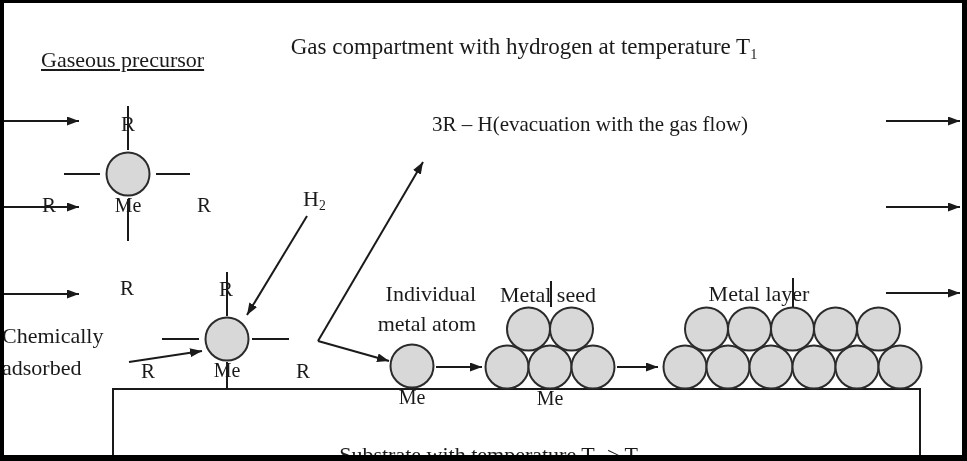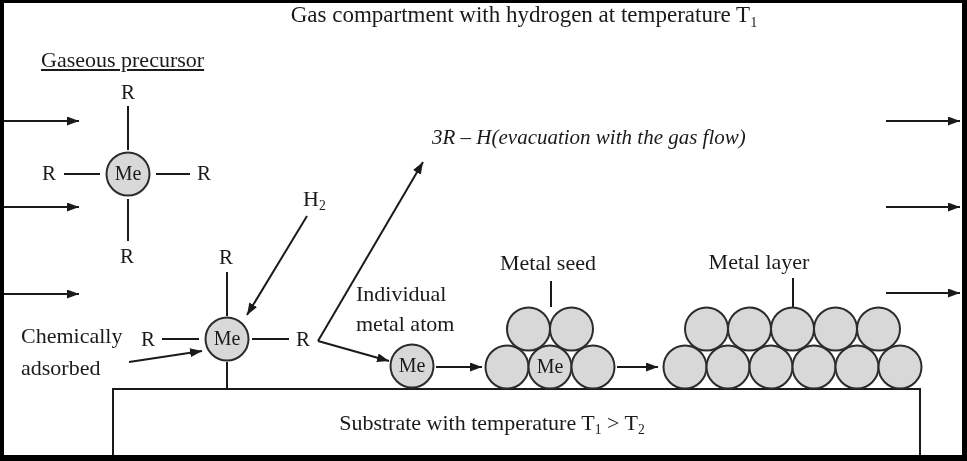--- a/index.html
+++ b/index.html
@@ -12,28 +12,28 @@
   .border-overlay {
     position:absolute; inset:0;
     border-style:solid; border-color:#000;
     border-width:3px 5px 6px 4px;
     pointer-events:none; z-index:30;
   }
   svg.canvas { position:absolute; left:0; top:0; z-index:1; }
   svg.canvas line, svg.canvas path.stroke-only { stroke:#1a1a1a; stroke-width:2; fill:none; }
   svg.canvas circle { stroke:#2b2b2b; stroke-width:2; }
   .lbl { position:absolute; z-index:10; white-space:nowrap; font-size:22px; line-height:1.18; }
-  .center { transform:translate(-50%,-50%); }
+  .center { transform:translate(-50%,-50%);margin-top:32px; }
   .title { font-size:23px; }
   .evac { font-size:21px; }
   .me-lbl { font-size:20px; }
   .r-lbl { font-size:21px; }
   .sub { font-size:0.62em; vertical-align:-0.3em; }
   .multiline { line-height:32px; }
-  .ind-block { width:120px; text-align:left; line-height:30px; }
+  .ind-block { width:120px; text-align:right; line-height:30px; }
 </style>
 </head>
 <body>
 
 <div class="frame">
 
   <svg class="canvas" width="967" height="461" viewBox="0 0 967 461">
     <defs>
       <marker id="arrow" viewBox="0 0 12 9" refX="12" refY="4.5" markerWidth="12" markerHeight="9" orient="auto" markerUnits="userSpaceOnUse">
         <path d="M0,0 L12,4.5 L0,9 Z" fill="#1a1a1a"></path>
@@ -109,33 +109,33 @@
   <div class="lbl title center" style="left:524px; top:16px;"><span>Gas compartment with hydrogen at temperature T</span><span class="sub">1</span></div>
 
   <div class="lbl" style="left:41px; top:47px;text-decoration:underline;">Gaseous precursor</div>
 
   <div class="lbl r-lbl center" style="left:128px; top:92px;">R</div>
   <div class="lbl r-lbl center" style="left:49px;  top:173px;">R</div>
   <div class="lbl r-lbl center" style="left:204px; top:173px;">R</div>
   <div class="lbl r-lbl center" style="left:127px; top:256px;">R</div>
   <div class="lbl me-lbl center" style="left:128px; top:174px;">Me</div>
 
-  <div class="lbl multiline" style="left:2px; top:320px;margin-left:19px;">
+  <div class="lbl multiline" style="left:2px; top:320px;">
     <div>Chemically</div>
     <div>adsorbed</div>
   </div>
 
   <div class="lbl r-lbl center" style="left:226px; top:257px;">R</div>
   <div class="lbl r-lbl center" style="left:148px; top:339px;">R</div>
   <div class="lbl r-lbl center" style="left:303px; top:339px;">R</div>
   <div class="lbl me-lbl center" style="left:227px; top:339px;">Me</div>
 
   <div class="lbl" style="left:303px; top:186px;"><span>H</span><span class="sub">2</span></div>
 
-  <div class="lbl evac" style="left:432px; top:125px;font-style:italic;">3R – H(evacuation with the gas flow)</div>
+  <div class="lbl evac" style="left:432px; top:112px;">3R – H(evacuation with the gas flow)</div>
 
   <div class="lbl ind-block" style="left:356px; top:279px;">
     <div>Individual</div>
     <div>metal atom</div>
   </div>
   <div class="lbl me-lbl center" style="left:412px; top:366px;">Me</div>
 
   <div class="lbl center" style="left:548px; top:263px;">Metal seed</div>
   <div class="lbl me-lbl center" style="left:550px; top:367px;">Me</div>
 

